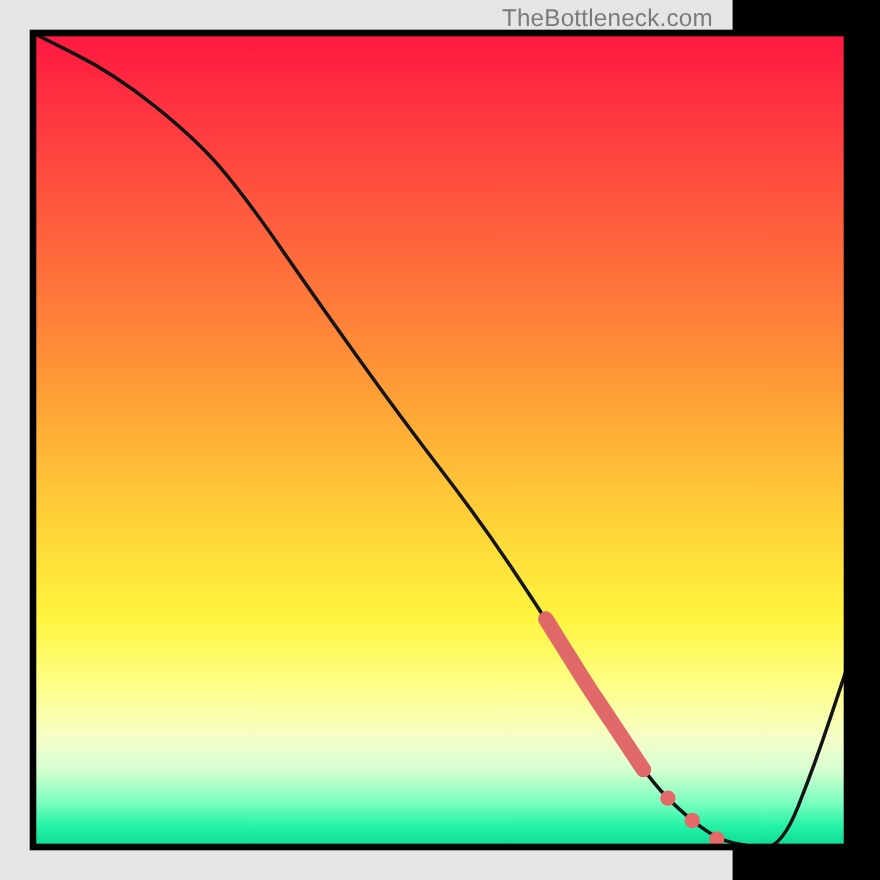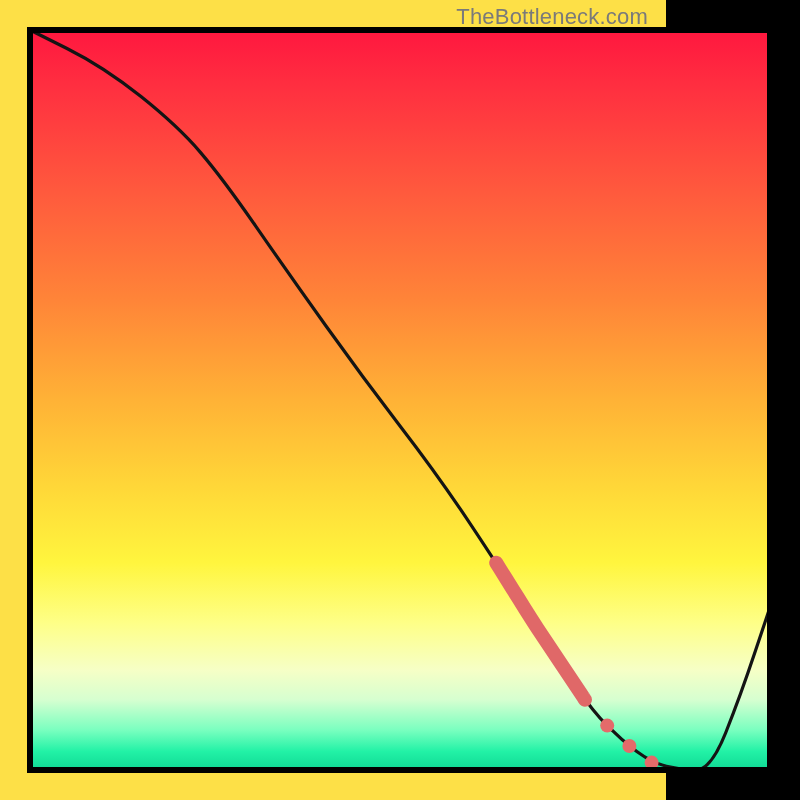--- a/index.html
+++ b/index.html
@@ -8,21 +8,21 @@
     width: 800px;
     height: 800px;
     background: #000000;
     font-family: Arial, Helvetica, sans-serif;
     overflow: hidden;
   }
   .frame {
     position: relative;
     width: 666px;
     height: 800px;
-    background: #fde047;
+    background: #e5e5e5;
   }
   .watermark {
     position: absolute;
     top: 4px;
     right: 18px;
     color: #7a7a7a;
     font-size: 22px;
     font-weight: 500;
     letter-spacing: 0.2px;
     user-select: none;

